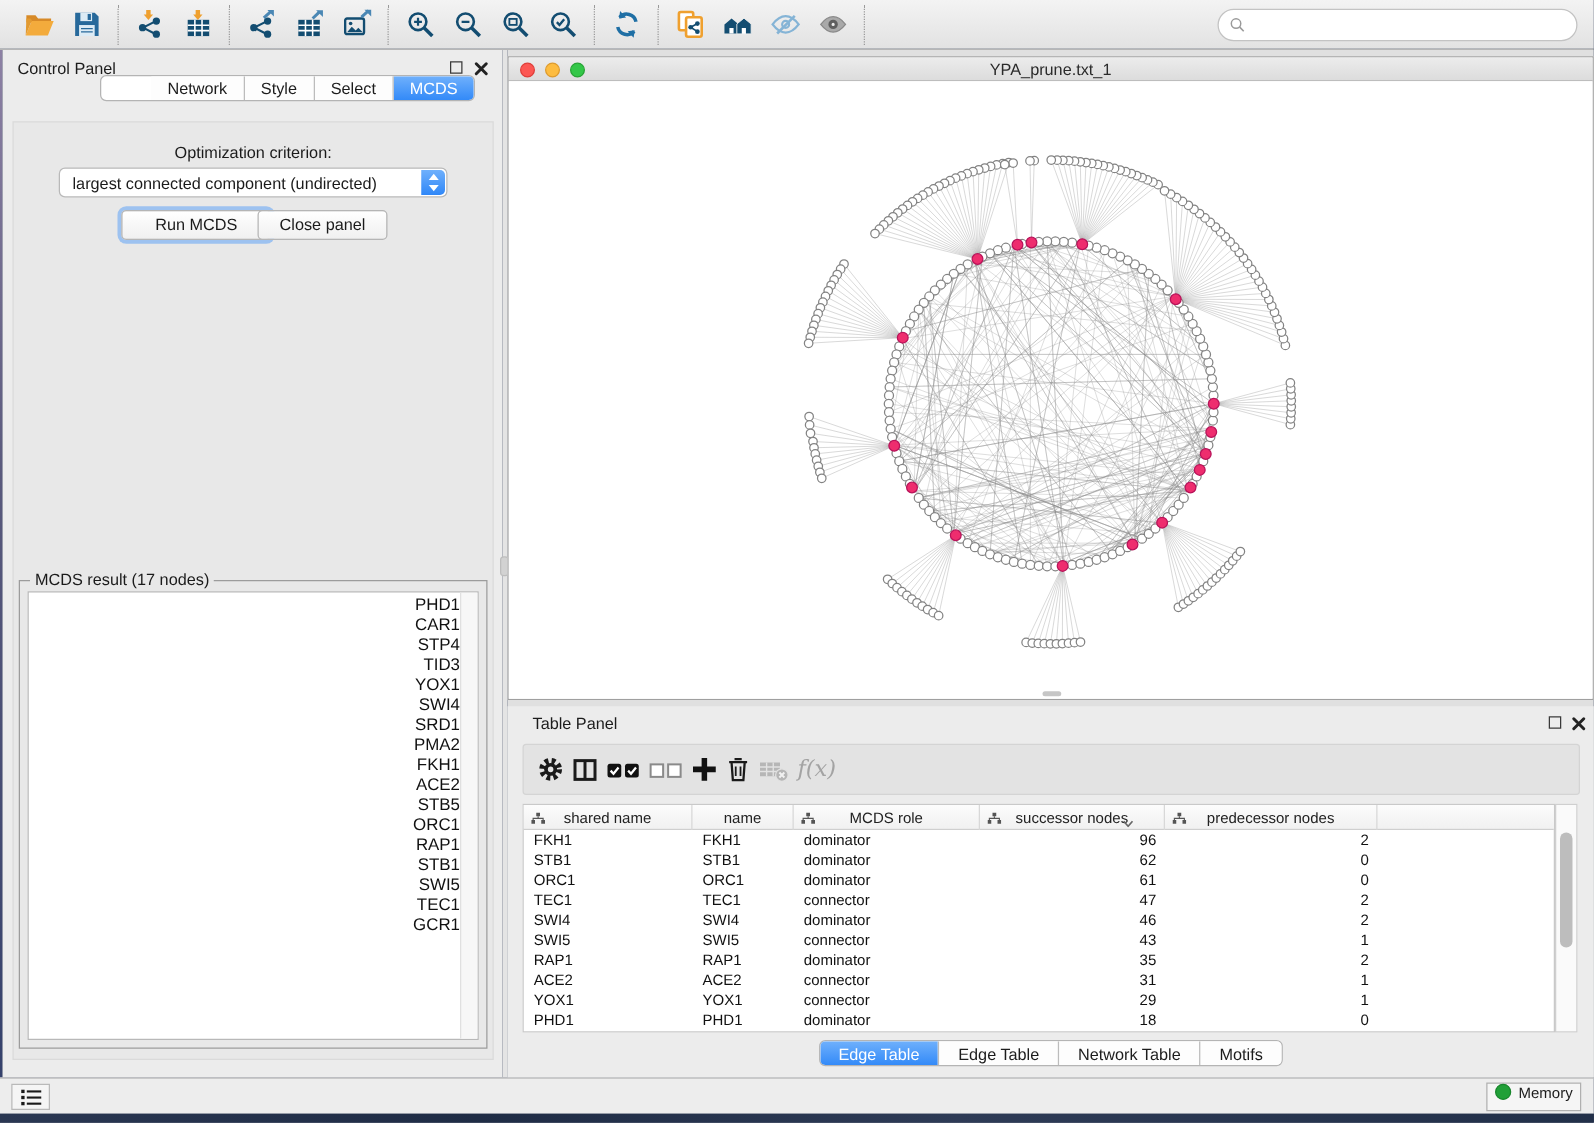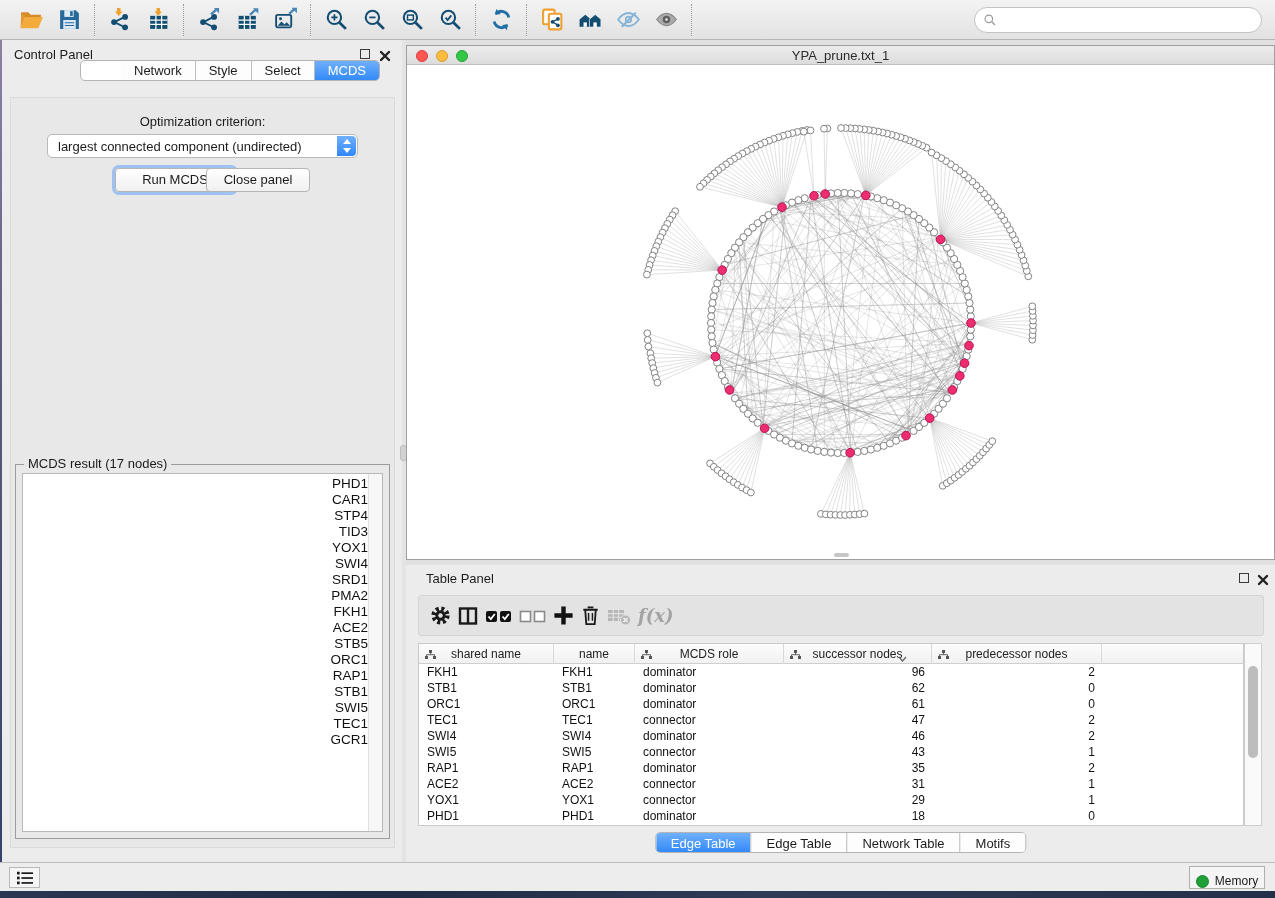--- a/index.html
+++ b/index.html
@@ -47,21 +47,21 @@
     border:1px solid #b9b9b9; border-radius:5px; font-size:13px; color:#1b1b1b; }
   .dropdown .dval { position:absolute; left:10px; top:4px; white-space:nowrap; }
   .dropdown .stepper { position:absolute; right:1px; top:1px; width:19px; height:20px; border-radius:0 4px 4px 0;
     background:linear-gradient(#6fb0fc,#2f87f8); }
   .stepper:before, .stepper:after { content:""; position:absolute; left:5.5px; border-left:4px solid transparent; border-right:4px solid transparent; }
   .stepper:before { top:3px; border-bottom:5px solid #fff; }
   .stepper:after  { bottom:3px; border-top:5px solid #fff; }
   .btnrow { position:absolute; left:0; top:70px; width:100%; height:24px; }
   .pbtn { position:absolute; height:24px; background:linear-gradient(#ffffff,#f0f0f0); border:1px solid #b5b5b5;
     border-radius:4px; font-size:13px; color:#1b1b1b; text-align:center; line-height:22px; cursor:default; }
-  .pbtn.run { left:104px; width:120px; box-shadow:0 0 0 3px rgba(106,168,245,.6); }
+  .pbtn.run { left:86px; width:120px; box-shadow:0 0 0 3px rgba(106,168,245,.6); }
   .pbtn.closep { left:195px; width:104px; }
 
   .groupbox { position:absolute; left:4px; top:366px; width:375px; height:375px; border:1px solid #9c9c9c;text-align:right; }
   .groupbox .legend { position:absolute; left:8px; top:-9px; background:#e8e8e8; padding:0 4px; font-size:13px; color:#1b1b1b; }
   .mcds-list { position:absolute; left:6px; top:8px; right:6px; bottom:6px; background:#fff; border:1px solid #b8b8b8; overflow:hidden; }
   .mcds-items { position:absolute; left:0; top:2px; right:14px; bottom:0; padding-left:7px; }
   .mcds-item { font-size:13.5px; line-height:16px; color:#111; }
   .list-scroll { position:absolute; right:0; top:0; width:14px; bottom:0; background:#f7f7f7; border-left:1px solid #e0e0e0; }
 
   
@@ -79,21 +79,21 @@
   .net-title { position:absolute; left:0; top:2px; width:100%; text-align:center; font-size:13px; color:#2b2b2b; }
   .netcanvas { position:absolute; left:0; top:19px; width:867px; height:494px; background:#fff; }
   .hthumb { position:absolute; left:427px; bottom:2px; width:15px; height:4px; background:#c6c6c6; border-radius:2px; }
 
   
   .tpanel { position:absolute; left:0; top:525px; width:869px; height:297px; background:#ececec; }
   .tpanel .ptitle { position:absolute; left:20px; top:6px; font-size:13px; color:#1c1c1c;text-align:center; }
   .tpanel .float-btn { left:833px; top:8px; } .tpanel .close-btn { left:851px; top:7px; }
   .tptoolbar { position:absolute; left:12px; top:30px; width:846px; height:41px; background:#e3e3e3;
     border:1px solid #d4d4d4; border-radius:3px; display:flex; align-items:center; padding-left:10px; }
-  .tpicon { height:30px; display:flex; align-items:center; justify-content:center; margin-right:4px; cursor:default;font-weight:bold; }
+  .tpicon { height:30px; display:flex; align-items:center; justify-content:center; margin-right:4px; cursor:default; }
   .fx { font-family:"DejaVu Serif",serif; font-style:italic; font-size:18px; color:#a3a3a3; margin-left:2px; }
 
   .datatable { position:absolute; left:12px; top:78px; width:826px; height:183px; background:#fff; border:1px solid #c9c9c9; }
   .thead { position:absolute; left:0; top:0; width:100%; height:20px; display:flex;
     background:linear-gradient(#fcfcfc,#f1f1f1); border-bottom:1px solid #cfcfcf;justify-content:center; }
   .th { position:relative; height:20px; border-right:1px solid #d8d8d8; font-size:12px; color:#222;
     display:flex; align-items:center; justify-content:center; }
   .th .hicon { position:absolute; left:6px; top:5px; }
   .th .sort { position:absolute; right:24px; top:7px; }
   .th.filler { flex:1; border-right:none; }
@@ -106,21 +106,21 @@
   .vthumb { position:absolute; left:3px; top:22px; width:10px; height:92px; background:#bdbdbd; border-radius:5px; }
 
   .bottomtabs { position:absolute; left:50%; transform:translateX(-50%); top:267px; }
   .bottomtabs .seg { padding:0 15px; line-height:21px; }
 
   
   .statusbar { position:absolute; left:0; top:862px; width:1275px; height:29px; background:#ededed; border-top:1px solid #bdbdbd; }
   .listbtn { position:absolute; left:9px; top:4px; width:31px; height:21px; background:#f5f5f5; border:1px solid #b9b9b9;
     display:flex; align-items:center; justify-content:center; }
   .membtn { position:absolute; right:10px; top:3px; width:76px; height:23px; background:#f5f5f5; border:1px solid #b0b0b0;
-    display:flex; align-items:flex-end; justify-content:center; gap:6px; font-size:12px; color:#1b1b1b; }
+    display:flex; align-items:flex-start; justify-content:center; gap:6px; font-size:12px; color:#1b1b1b; }
   .memdot { width:13px; height:13px; border-radius:50%; background:#21a038; border:1px solid #18862c; }
 
   
   .divider { position:absolute; left:402px; top:40px; width:4px; height:822px; background:#e4e4e4; }
   .divhandle { position:absolute; left:-2px; top:405px; width:7px; height:16px; background:#d2d2d2; border:1px solid #bdbdbd; border-radius:3px; }
 </style>
 </head>
 <body>
 
 <div class="app">

